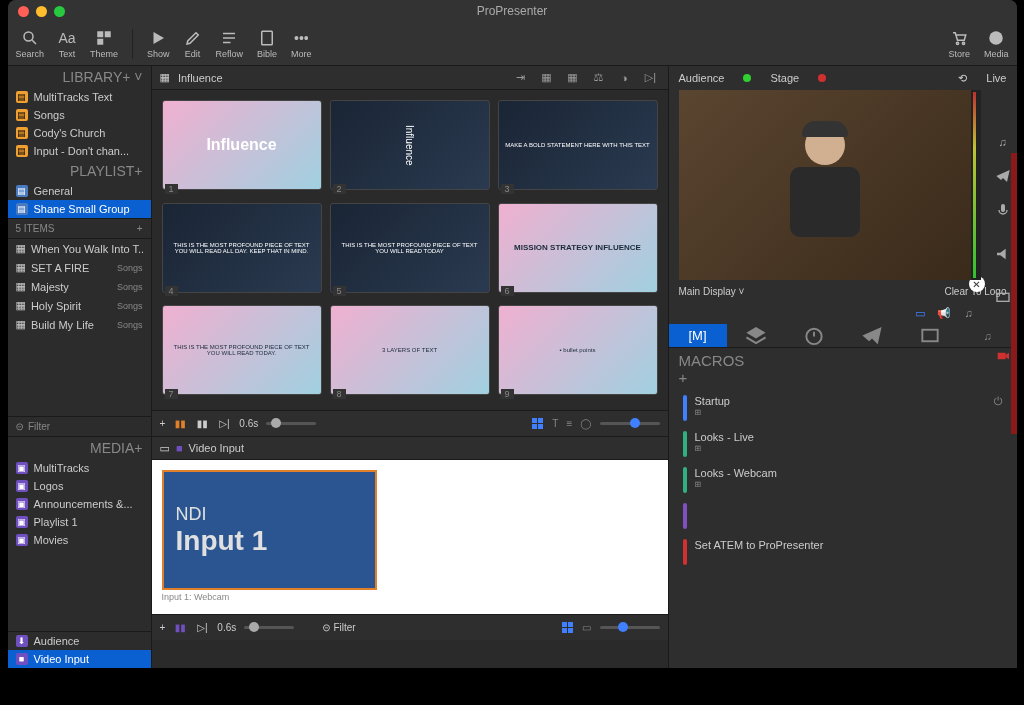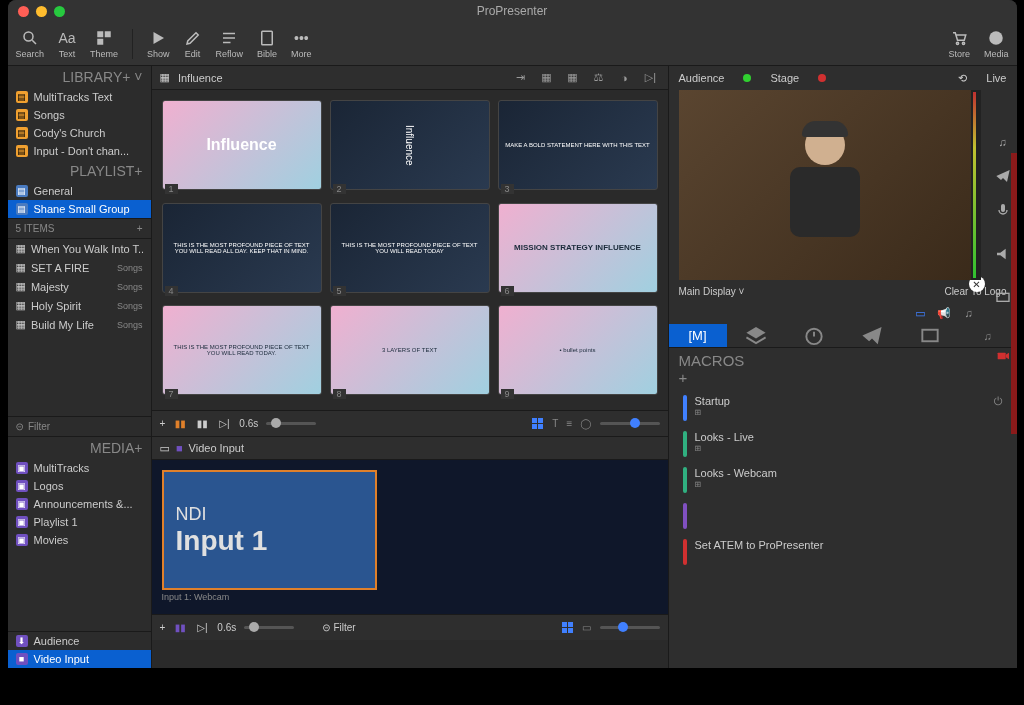--- a/index.html
+++ b/index.html
@@ -43,21 +43,21 @@
 .slide-thumb { position: relative; cursor: pointer; }
 .slide-img { width: 100%; aspect-ratio: 16/9; background: linear-gradient(135deg, #f0b0d0 0%, #a0d0e0 100%); border-radius: 3px; border: 1px solid #444; display: flex; align-items: center; justify-content: center; font-size: 7px; color: #fff; position: relative; overflow: hidden; }
 .slide-img.dark-bg { background: linear-gradient(135deg, #1a2535 0%, #2a3a50 100%); }
 .slide-num { position: absolute; bottom: 1px; left: 3px; font-size: 9px; color: #888; background: #333; padding: 0 4px; }
 .slide-txt { text-align: center; padding: 4px; color: #fff; font-size: 6px; }
 .slide-txt.big { font-size: 16px; font-weight: bold; }
 .slide-bar { height: 26px; background: #2e2e2e; display: flex; align-items: center; padding: 0 8px; gap: 8px; border-top: 1px solid #1a1a1a; font-size: 10px; }
 .slide-bar .spacer { flex: 1; }
 .seq-icon { width: 14px; height: 14px; display: flex; align-items: center; justify-content: center; }
 .video-header { height: 24px; background: #2e2e2e; display: flex; align-items: center; padding: 0 8px; gap: 6px; border-top: 1px solid #1a1a1a; border-bottom: 1px solid #1a1a1a; font-size: 11px; }
-.video-area { flex: 0 0 150px; padding: 10px; background: #0f172a; display: flex; gap: 10px; }
+.video-area { flex: 0 0 150px; padding: 10px; background: #ffffff; display: flex; gap: 10px; }
 .video-thumb { width: 215px; height: 120px; border: 2px solid #e0802a; background: #2a5590; display: flex; flex-direction: column; justify-content: center; padding: 12px; cursor: pointer; }
 .video-thumb .line1 { font-size: 18px; color: #e0e0e0; font-weight: 500; }
 .video-thumb .line2 { font-size: 28px; color: #e0e0e0; font-weight: 600; }
 .video-label { font-size: 9px; color: #888; padding: 2px 0; }
 .right-panel { width: 349px; background: #2e2e2e; display: flex; flex-direction: column; border-left: 1px solid #1a1a1a; }
 .preview-header { height: 24px; display: flex; align-items: center; padding: 0 10px; gap: 19px; font-size: 11px; }
 .status-dot { width: 8px; height: 8px; border-radius: 50%; display: inline-block; }
 .status-dot.green { background: #30d030; }
 .status-dot.red { background: #d03030; }
 .preview-area { position: relative; margin: 0 10px; height: 190px; background: #222; display: flex; }

